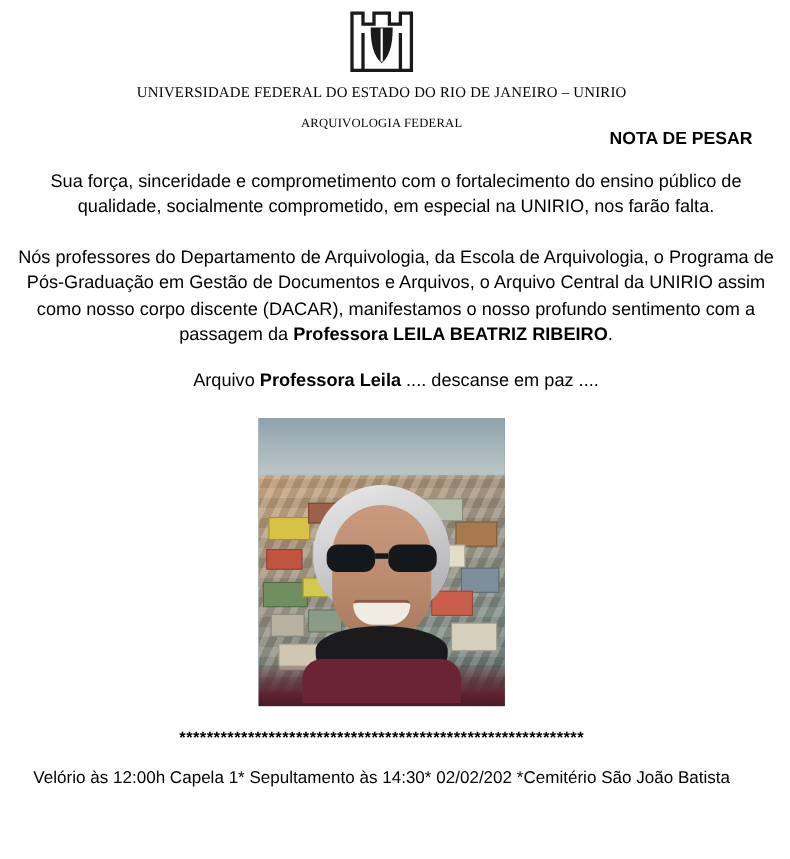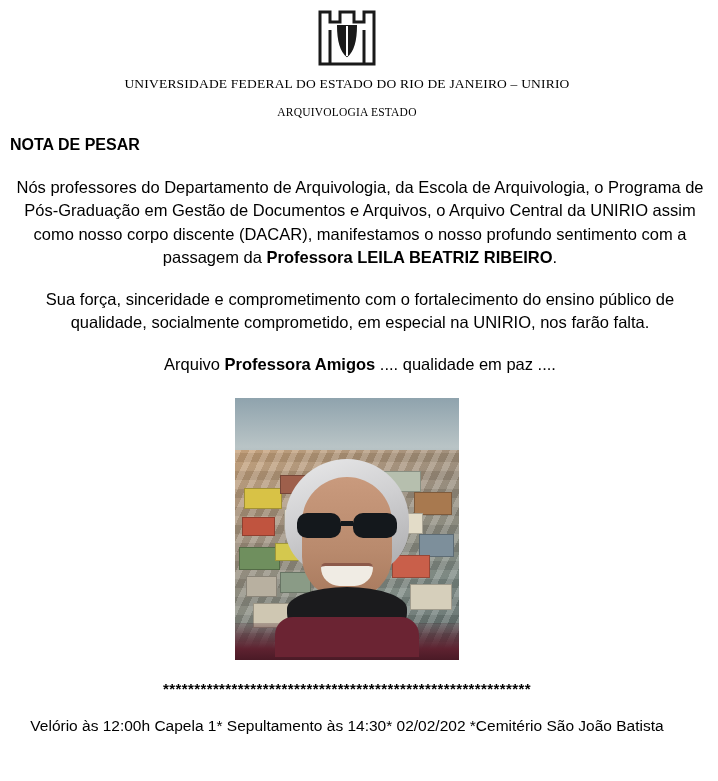--- a/index.html
+++ b/index.html
@@ -38,24 +38,23 @@
     margin-top: 4px;
   }
   .dept-line {
     text-align: center;
     font-family: "Liberation Serif", serif;
     font-size: 11.5px;
     letter-spacing: 0.2px;
     margin-top: 14px;
   }
   .doc-title {
-    text-align: left;
+    text-align: right;
     font-size: 16px;
     font-weight: bold;
-    margin-top: 18px;
   }
   .body-block {
     margin: 0 auto;
     width: 700px;
   }
   p.para {
     text-align: center;
     font-size: 16.5px;
     line-height: 1.42;
     margin: 18px 0 0 0;
@@ -186,27 +185,27 @@
     <svg class="logo-svg" width="74" height="62" viewBox="0 0 74 62">
       <path d="M10 6 L10 58 L64 58 L64 6 L54 6 L54 16 L44 16 L44 6 L30 6 L30 16 L20 16 L20 6 Z" fill="none" stroke="#1a1a1a" stroke-width="3"></path>
       <path d="M28 20 C28 34, 30 44, 37 50 C44 44, 46 34, 46 20 Z" fill="#1a1a1a" stroke="#1a1a1a" stroke-width="2"></path>
       <path d="M37 20 L37 50" fill="none" stroke="#ffffff" stroke-width="2"></path>
       <path d="M20 24 L20 58" fill="none" stroke="#1a1a1a" stroke-width="3"></path>
       <path d="M54 24 L54 58" fill="none" stroke="#1a1a1a" stroke-width="3"></path>
     </svg>
   </div>
 
   <div class="univ-line">UNIVERSIDADE FEDERAL DO ESTADO DO RIO DE JANEIRO – UNIRIO</div>
-  <div class="dept-line">ARQUIVOLOGIA ESTADO</div>
+  <div class="dept-line">ARQUIVOLOGIA FEDERAL</div>
   <div class="doc-title">NOTA DE PESAR</div>
 
   <div class="body-block">
+    <p class="para"><span>Sua força, sinceridade e comprometimento com o fortalecimento do ensino público de qualidade, socialmente comprometido, em especial na UNIRIO, nos farão falta.</span></p>
     <p class="para p1"><span>Nós professores do Departamento de Arquivologia, da Escola de Arquivologia, o Programa de Pós-Graduação em Gestão de Documentos e Arquivos, o Arquivo Central da UNIRIO assim como nosso corpo discente (DACAR), manifestamos o nosso profundo sentimento com a passagem da </span><b>Professora LEILA BEATRIZ RIBEIRO</b><span>.</span></p>
-    <p class="para"><span>Sua força, sinceridade e comprometimento com o fortalecimento do ensino público de qualidade, socialmente comprometido, em especial na UNIRIO, nos farão falta.</span></p>
-    <p class="para"><span>Arquivo </span><b>Professora Amigos</b><span> .... qualidade em paz ....</span></p>
+    <p class="para"><span>Arquivo </span><b>Professora Leila</b><span> .... descanse em paz ....</span></p>
   </div>
 
   <div class="photo-wrap">
     <div class="photo">
       <div class="photo-sky"></div>
       <div class="photo-hill">
         <div class="blk" style="left:4%;top:18%;width:16%;height:9%;background:#d8c246;"></div>
         <div class="blk" style="left:3%;top:32%;width:14%;height:8%;background:#c0543f;"></div>
         <div class="blk" style="left:2%;top:46%;width:17%;height:10%;background:#6f8f5e;"></div>
         <div class="blk" style="left:5%;top:60%;width:13%;height:9%;background:#b8b0a0;"></div>

